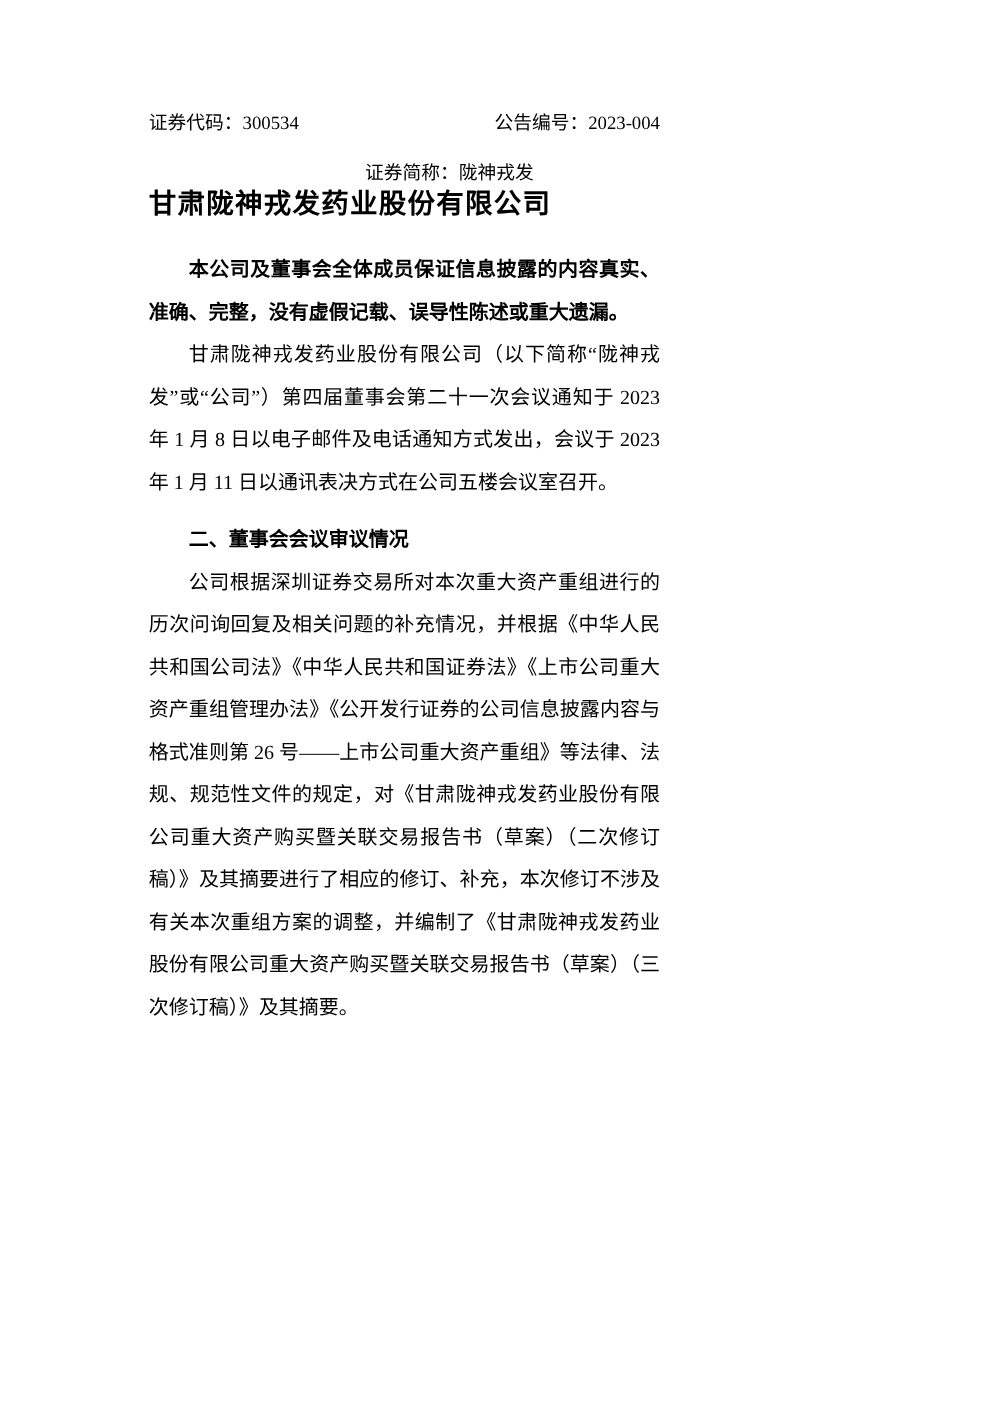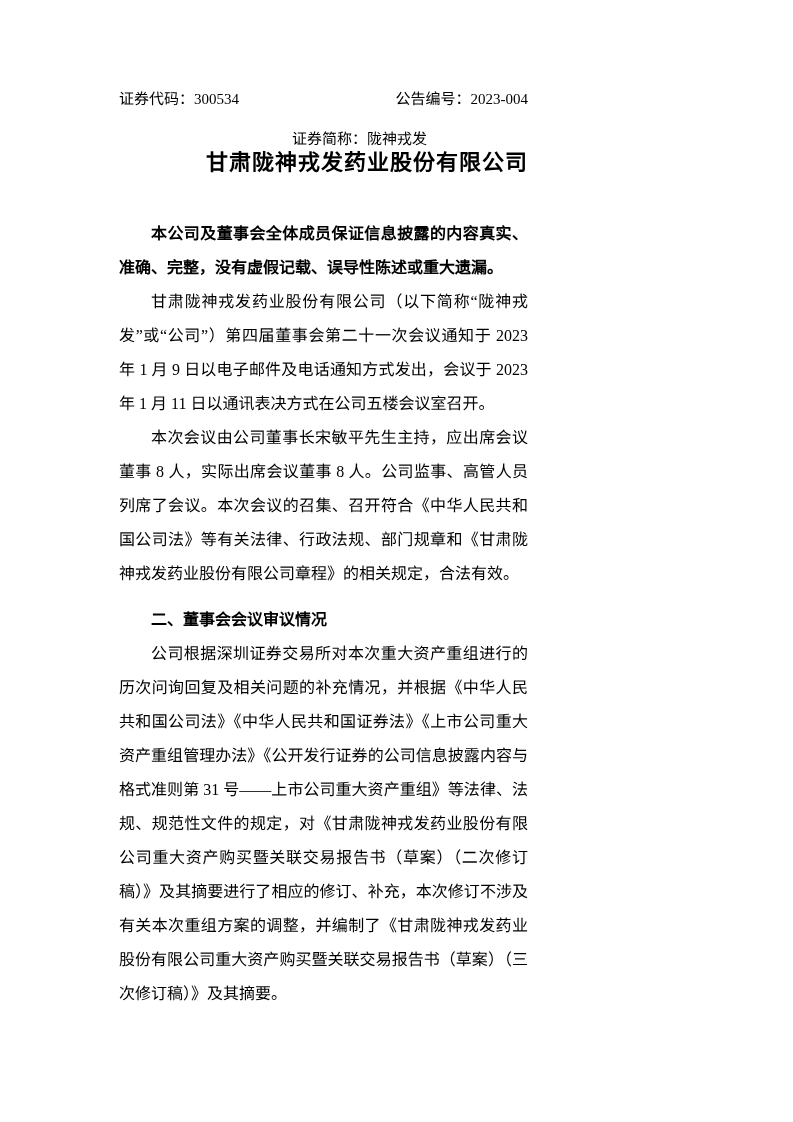--- a/index.html
+++ b/index.html
@@ -23,36 +23,36 @@
     height: 22px;
     font-size: 15px;
     line-height: 22px;
     white-space: nowrap;
   }
   .doc-header .hdr-left   { position: absolute; left: 0; top: 0; }
   .doc-header .hdr-mid    { position: absolute; left: 173px; top: 0; margin-top: 40px; }
   .doc-header .hdr-right  { position: absolute; right: 0; top: 0; }
   .title-block {
     margin-top: 32px;
-    text-align: right;
+    text-align: left;
   }
   .title-line {
     font-size: 22px;
     font-weight: bold;
     line-height: 42px;
     letter-spacing: 1px;
   }
   .para, .heading, .sub-heading, .notice {
     font-size: 16px;
     line-height: 34px;
     text-align: justify;
     text-indent: 2em;
   }
   .notice {
-    margin-top: 33px;
+    margin-top: 16px;
     font-weight: bold;
   }
   .heading {
     margin-top: 24px;
     font-weight: bold;
   }
   .heading.flow { margin-top: 12px; }
   .sub-heading {
     margin-top: 8px;
     margin-bottom: 12px;
@@ -70,23 +70,22 @@
     <span class="hdr-right">公告编号：2023-004</span>
   </div>
 
   <div class="title-block">
     <div class="title-line">甘肃陇神戎发药业股份有限公司</div>
   </div>
 
   <p class="notice">本公司及董事会全体成员保证信息披露的内容真实、准确、完整，没有虚假记载、误导性陈述或重大遗漏。</p>
 
 
-  <p class="para">甘肃陇神戎发药业股份有限公司（以下简称“陇神戎发”或“公司”）第四届董事会第二十一次会议通知于 2023 年 1 月 9 日以电子邮件及电话通知方式发出，会议于 2023 年 1 月 11 日以通讯表决方式在公司五楼会议室召开。</p>
+  <p class="para">甘肃陇神戎发药业股份有限公司（以下简称“陇神戎发”或“公司”）第四届董事会第二十一次会议通知于 2023 年 1 月 8 日以电子邮件及电话通知方式发出，会议于 2023 年 1 月 11 日以通讯表决方式在公司五楼会议室召开。</p>
 
-  <p class="para">本次会议由公司董事长宋敏平先生主持，应出席会议董事 8 人，实际出席会议董事 8 人。公司监事、高管人员列席了会议。本次会议的召集、召开符合《中华人民共和国公司法》等有关法律、行政法规、部门规章和《甘肃陇神戎发药业股份有限公司章程》的相关规定，合法有效。</p>
 
   <p class="heading flow">二、董事会会议审议情况</p>
 
 
-  <p class="para">公司根据深圳证券交易所对本次重大资产重组进行的历次问询回复及相关问题的补充情况，并根据《中华人民共和国公司法》《中华人民共和国证券法》《上市公司重大资产重组管理办法》《公开发行证券的公司信息披露内容与格式准则第 31 号——上市公司重大资产重组》等法律、法规、规范性文件的规定，对《甘肃陇神戎发药业股份有限公司重大资产购买暨关联交易报告书（草案）（二次修订稿）》及其摘要进行了相应的修订、补充，本次修订不涉及有关本次重组方案的调整，并编制了《甘肃陇神戎发药业股份有限公司重大资产购买暨关联交易报告书（草案）（三次修订稿）》及其摘要。</p>
+  <p class="para">公司根据深圳证券交易所对本次重大资产重组进行的历次问询回复及相关问题的补充情况，并根据《中华人民共和国公司法》《中华人民共和国证券法》《上市公司重大资产重组管理办法》《公开发行证券的公司信息披露内容与格式准则第 26 号——上市公司重大资产重组》等法律、法规、规范性文件的规定，对《甘肃陇神戎发药业股份有限公司重大资产购买暨关联交易报告书（草案）（二次修订稿）》及其摘要进行了相应的修订、补充，本次修订不涉及有关本次重组方案的调整，并编制了《甘肃陇神戎发药业股份有限公司重大资产购买暨关联交易报告书（草案）（三次修订稿）》及其摘要。</p>
 
 
 </div>
 
 </body></html>

